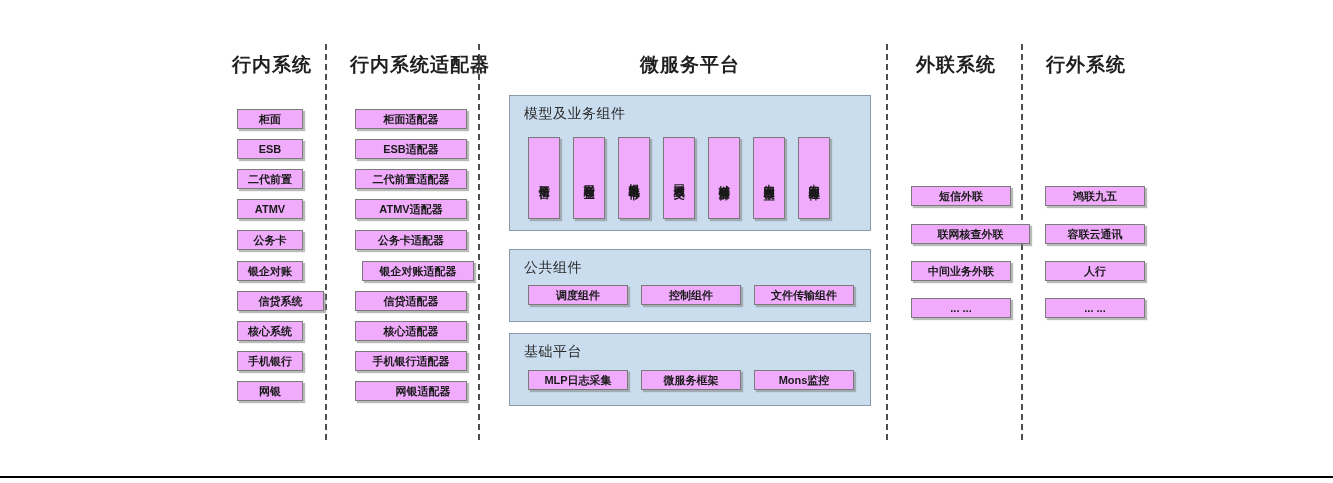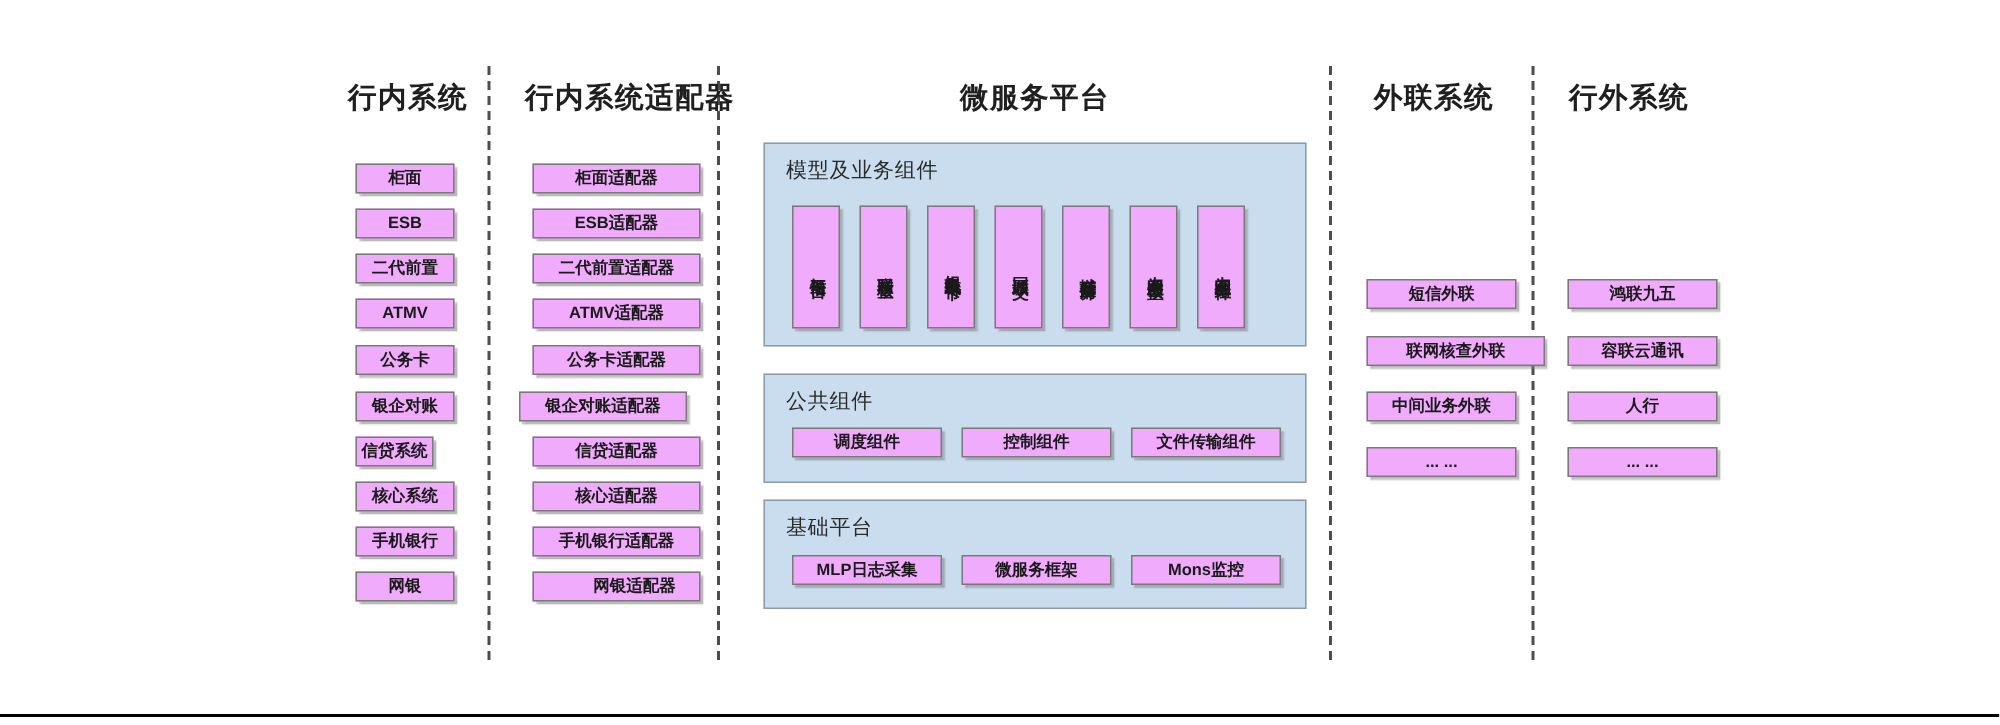--- a/index.html
+++ b/index.html
@@ -102,31 +102,31 @@
   <div class="col-title" style="left:350px; top:52px; width:122px;">行内系统适配器</div>
   <div class="col-title" style="left:916px; top:52px; width:76px;">外联系统</div>
   <div class="col-title" style="left:1046px; top:52px; width:76px;">行外系统</div>
 
   <div class="gbox" style="left:237px; top:109px; width:66px; height:20px;">柜面</div>
   <div class="gbox" style="left:237px; top:139px; width:66px; height:20px;">ESB</div>
   <div class="gbox" style="left:237px; top:169px; width:66px; height:20px;">二代前置</div>
   <div class="gbox" style="left:237px; top:199px; width:66px; height:20px;">ATMV</div>
   <div class="gbox" style="left:237px; top:230px; width:66px; height:20px;">公务卡</div>
   <div class="gbox" style="left:237px; top:261px; width:66px; height:20px;">银企对账</div>
-  <div class="gbox" style="left:237px; top:291px; width:52px; height:20px;">信贷系统</div>
+  <div class="gbox" style="left:237px; top:291px; width:87px; height:20px;">信贷系统</div>
   <div class="gbox" style="left:237px; top:321px; width:66px; height:20px;">核心系统</div>
   <div class="gbox" style="left:237px; top:351px; width:66px; height:20px;">手机银行</div>
   <div class="gbox" style="left:237px; top:381px; width:66px; height:20px;">网银</div>
 
   <div class="gbox" style="left:355px; top:109px; width:112px; height:20px;">柜面适配器</div>
   <div class="gbox" style="left:355px; top:139px; width:112px; height:20px;">ESB适配器</div>
   <div class="gbox" style="left:355px; top:169px; width:112px; height:20px;">二代前置适配器</div>
   <div class="gbox" style="left:355px; top:199px; width:112px; height:20px;">ATMV适配器</div>
   <div class="gbox" style="left:355px; top:230px; width:112px; height:20px;">公务卡适配器</div>
-  <div class="gbox" style="left:346px; top:261px; width:112px; height:20px;">银企对账适配器</div>
+  <div class="gbox" style="left:362px; top:261px; width:112px; height:20px;">银企对账适配器</div>
   <div class="gbox" style="left:355px; top:291px; width:112px; height:20px;">信贷适配器</div>
   <div class="gbox" style="left:355px; top:321px; width:112px; height:20px;">核心适配器</div>
   <div class="gbox" style="left:355px; top:351px; width:112px; height:20px;">手机银行适配器</div>
   <div class="gbox" style="left:355px; top:381px; width:112px; height:20px;padding-left:24px;">网银适配器</div>
 
   <div class="bpanel" style="left:509px; top:95px; width:362px; height:136px;">
     <div class="bpanel-title">模型及业务组件</div>
   </div>
   <div class="gbox vert" style="left:528px; top:137px; width:32px; height:82px;">短信平台</div>
   <div class="gbox vert" style="left:573px; top:137px; width:32px; height:82px;">联网核查</div>

